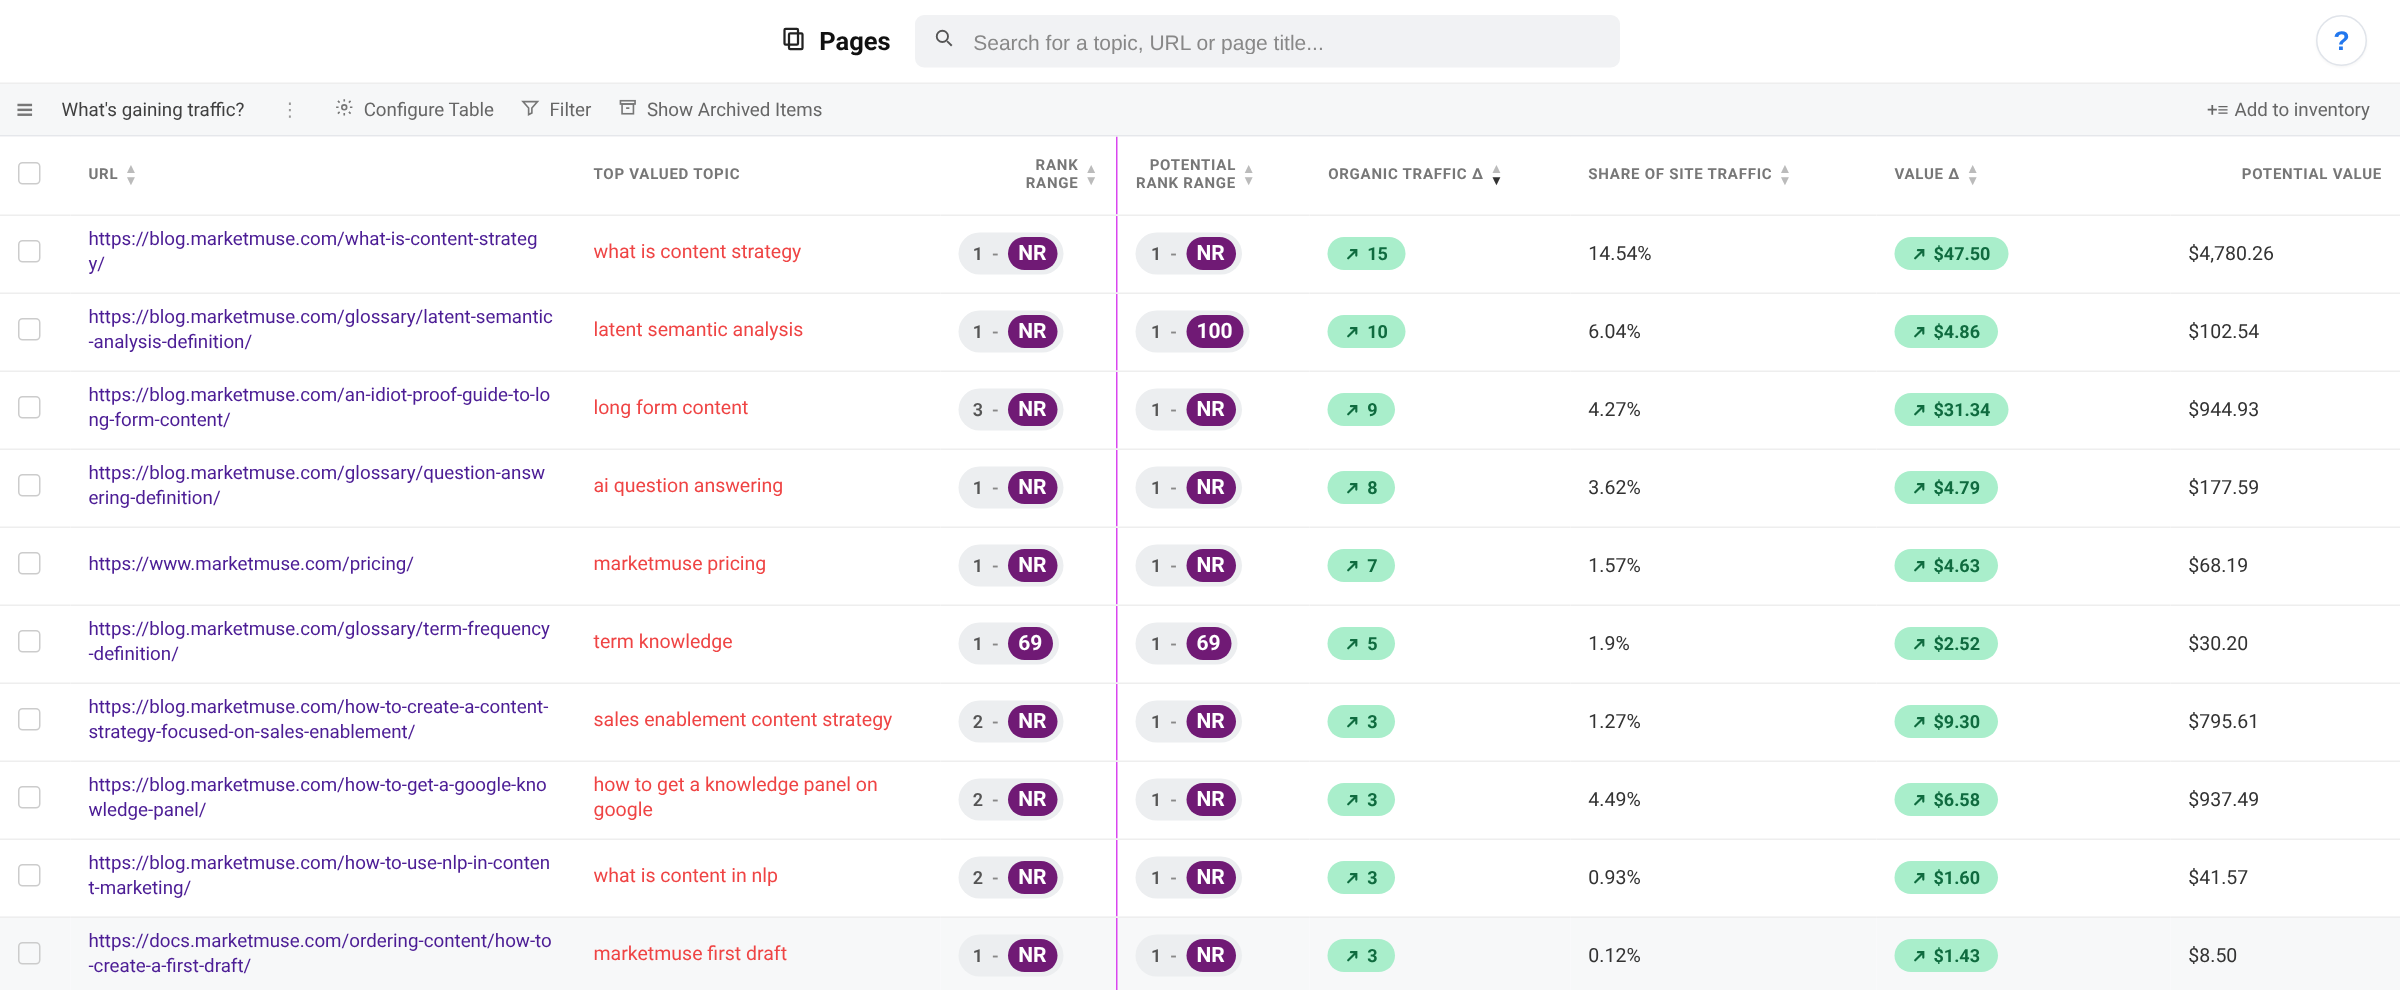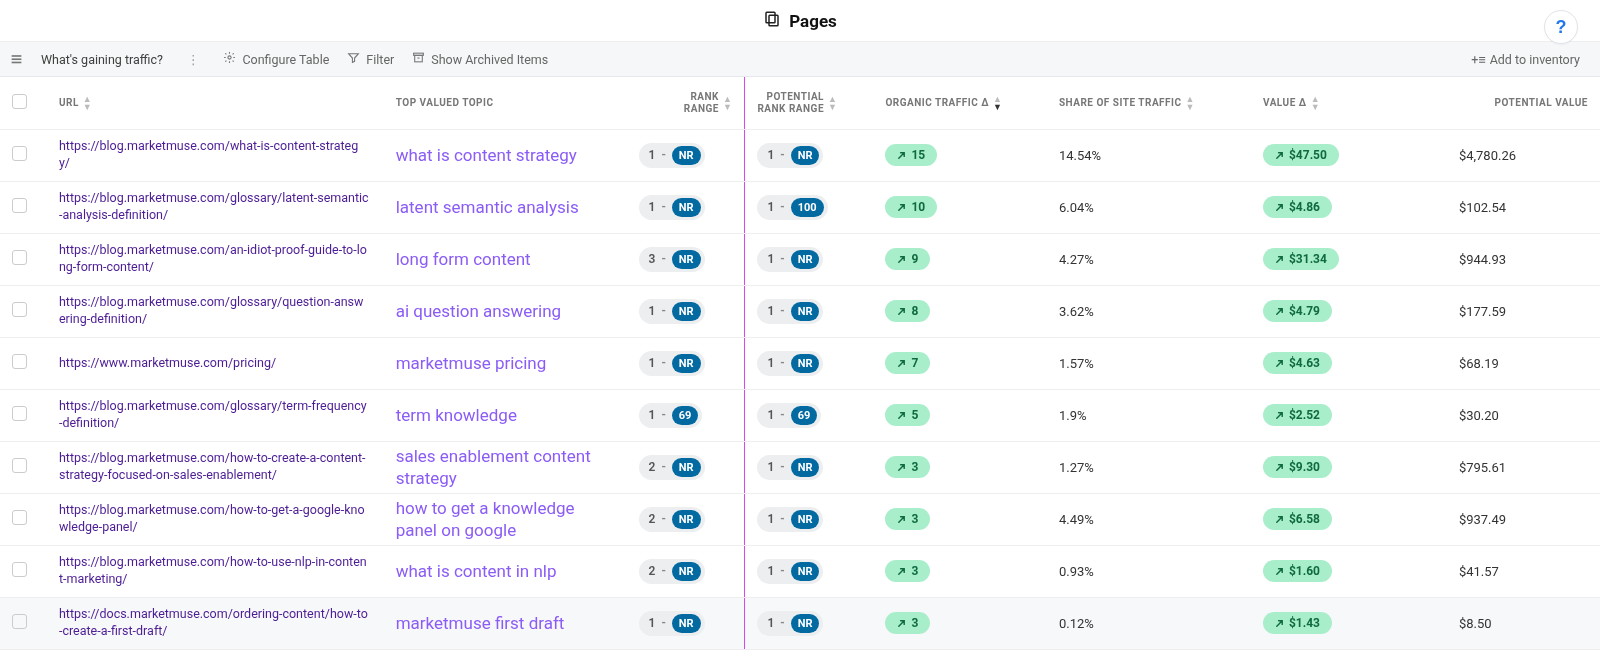--- a/index.html
+++ b/index.html
@@ -32,24 +32,24 @@
   col.rank { width: 116px; }
   col.prank { width: 126px; }
   col.traf { width: 170px; }
   col.share { width: 200px; }
   col.value { width: 192px; }
   col.pval { width: 150px; }
   th .sort { display: inline-block; margin-left: 4px; font-size: 9px; color: #bbb; line-height: 8px; vertical-align: middle; }
   th .sort .dn.active { color: #333; }
   .checkbox { width: 15px; height: 15px; border: 1.5px solid #ccc; border-radius: 3px; display: inline-block; }
   td.url-cell a { color: #4c1d95; text-decoration: none; font-size: 12.5px; line-height: 1.35; display: inline-block; max-width: 310px; word-break: break-all; }
-  td.topic-cell { color: #8b5cf6; font-size: 17px; line-height: 1.3; }
+  td.topic-cell { color: #ef4444; font-size: 13px; line-height: 1.3; }
   .rank-pill, .prank-pill { display: inline-flex; align-items: center; background: #eceef0; border-radius: 14px; padding: 3px 4px 3px 10px; gap: 6px; font-size: 12px; font-weight: 600; color: #555; }
   .rank-pill .sep, .prank-pill .sep { color: #888; }
-  .nr-badge { background: #0369a1; color: #fff; border-radius: 11px; font-size: 11px; font-weight: 700; padding: 3px 7px; min-width: 26px; text-align: center; }
+  .nr-badge { background: #701a75; color: #fff; border-radius: 11px; font-size: 14px; font-weight: 700; padding: 3px 7px; min-width: 26px; text-align: center; }
   .delta-pill { display: inline-flex; align-items: center; gap: 5px; background: #a9eecb; color: #0f6b3f; border-radius: 14px; padding: 4px 12px; font-size: 12px; font-weight: 700; }
   .delta-pill .arrow { width: 9px; height: 9px; }
   td.share-cell, td.pval-cell { color: #333; }
   th.num-right, td.num-right { text-align: left; }
   th.vsplit, td.vsplit { border-left: 1px solid #d946ef; }
   
   tbody tr:last-child { background: #f7f8f9; }
   .th-inner { display: flex; align-items: center; }
   .th-inner.right { justify-content: flex-end; }
   .th-multiline { line-height: 1.15; text-align: right; }
@@ -59,20 +59,29 @@
 
 <div class="topbar">
   <div class="title-block">
     <span>
       <svg viewBox="0 0 24 24" fill="none" stroke-width="2">
           <rect x="4" y="3" width="12" height="14" rx="1"></rect>
           <rect x="8" y="7" width="12" height="14" rx="1"></rect>
         </svg>
     </span>
     <span class="title-text">Pages</span>
+  </div>
+  <div class="searchbox">
+    <span>
+      <svg viewBox="0 0 24 24" fill="none" stroke-width="2">
+          <circle cx="10" cy="10" r="6"></circle>
+          <line x1="15" y1="15" x2="20" y2="20"></line>
+        </svg>
+    </span>
+    <input type="text" placeholder="Search for a topic, URL or page title..." style="">
   </div>
   <button class="help-btn">?</button>
 </div>
 
 <div class="toolbar">
   <span class="tb-btn saved-views-btn">
     <svg viewBox="0 0 24 24">
         <rect x="3" y="4" width="18" height="3"></rect>
         <rect x="3" y="10" width="18" height="3"></rect>
         <rect x="3" y="16" width="18" height="3"></rect>

